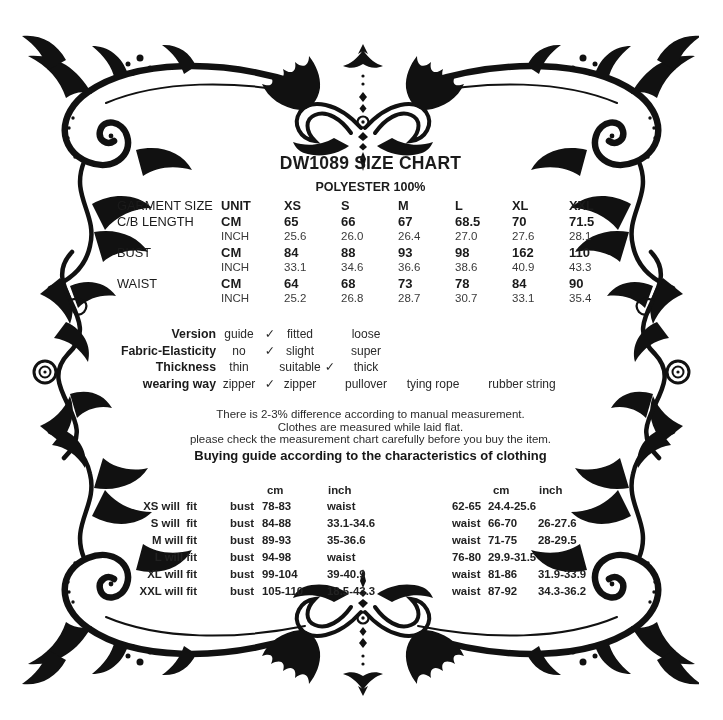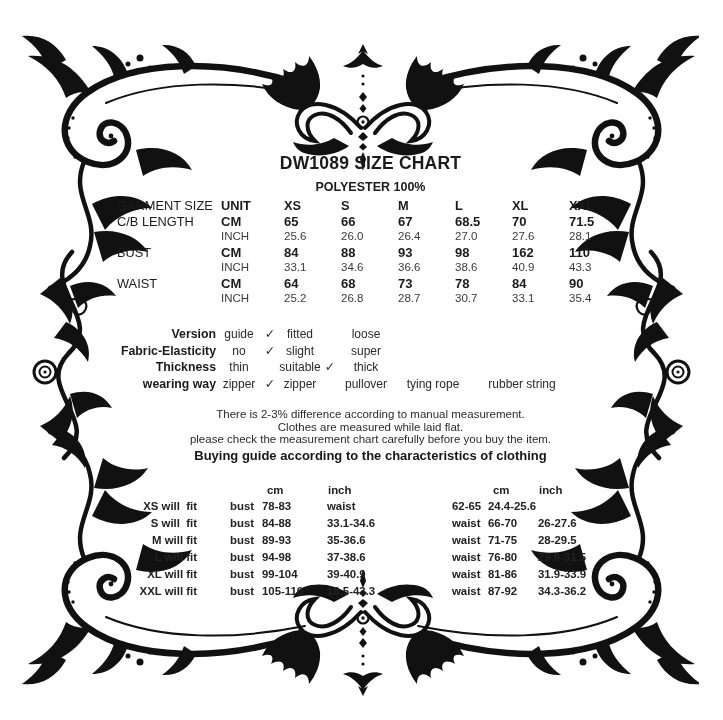--- a/index.html
+++ b/index.html
@@ -299,21 +299,20 @@
             <span class="fv">35-36.6</span>
             <span class="fv">waist</span>
             <span class="fv">71-75</span>
             <span class="fv">28-29.5</span>
           </div>
 
           <div class="frow">
             <span class="fl">L will fit</span>
             <span class="fb">bust</span>
             <span class="fv">94-98</span>
-            <span class="fv">37-38.6</span>
             <span class="fv">waist</span>
             <span class="fv">76-80</span>
             <span class="fv">29.9-31.5</span>
           </div>
 
           <div class="frow">
             <span class="fl">XL will fit</span>
             <span class="fb">bust</span>
             <span class="fv">99-104</span>
             <span class="fv">39-40.9</span>

